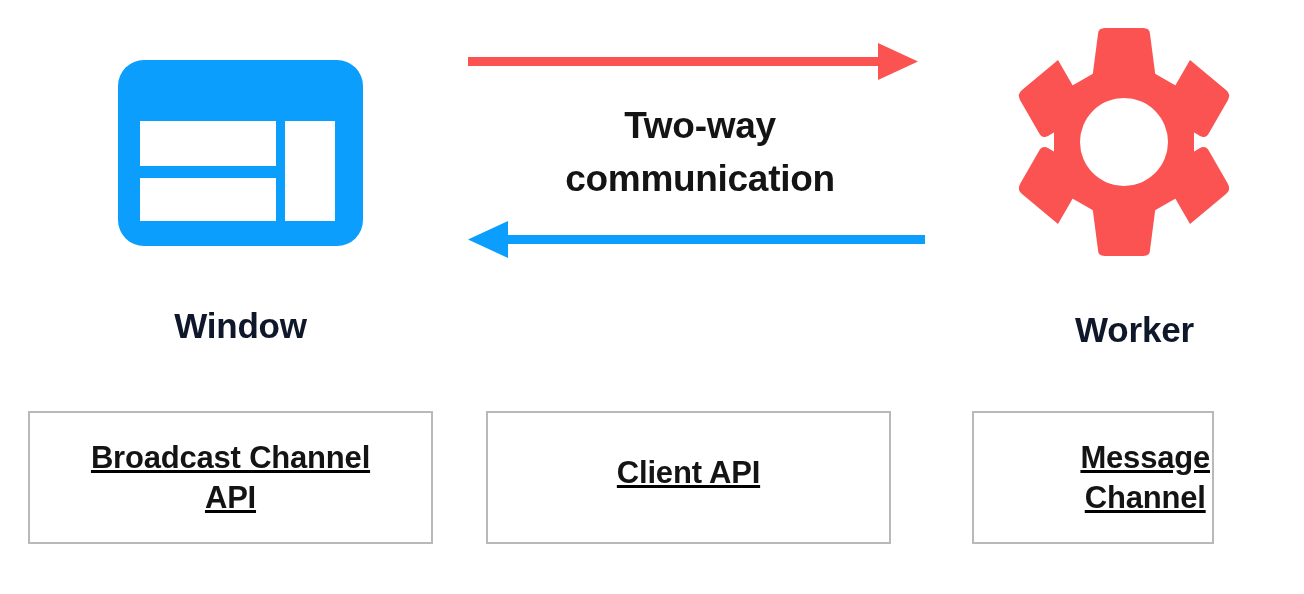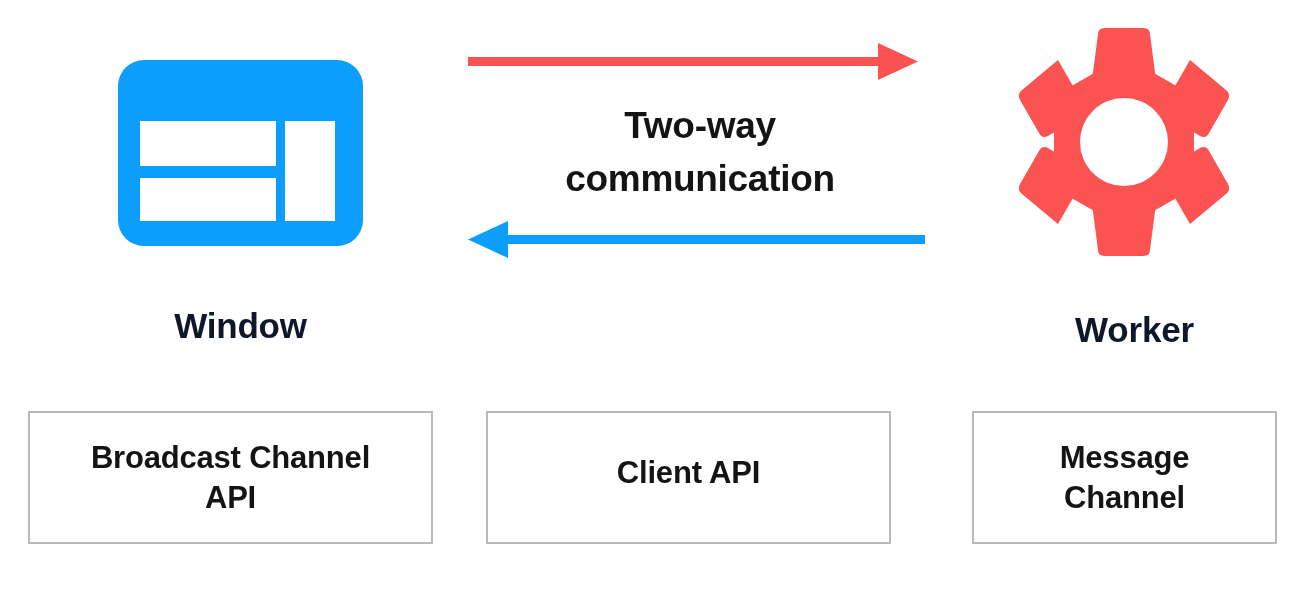--- a/index.html
+++ b/index.html
@@ -86,34 +86,35 @@
     position: absolute;
     top: 411px;
     height: 133px;
     box-sizing: border-box;
     border: 2px solid #b9b9b9;
     background: #ffffff;
     display: flex;
     align-items: center;
     justify-content: center;
     padding: 0 2px;
+    text-decoration: underline;
   }
   .api-box .api-text {
     font-size: 31px;
     font-weight: bold;
     color: #141414;
     text-align: center;
     line-height: 1.28;
     white-space: pre-line;
     letter-spacing: -0.2px;
   }
   .api-box-1 { left: 28px;  width: 405px; }
   .api-box-2 { left: 486px; width: 405px; }
   .api-box-2 .api-text { margin-top: -10px; }
-  .api-box-3 { left: 972px; width: 305px; }
+  .api-box-3 { left: 972px; width: 242px; justify-content: flex-end; }
 </style>
 </head>
 <body>
 
 <div id="canvas">
 
   <div class="window-icon">
     <svg viewBox="0 0 245 186" width="245" height="186" xmlns="http://www.w3.org/2000/svg">
       <rect x="0" y="0" width="245" height="186" rx="26" ry="26" fill="#0C9EFC"></rect>
       <rect x="22" y="61" width="136" height="45" fill="#ffffff"></rect>

